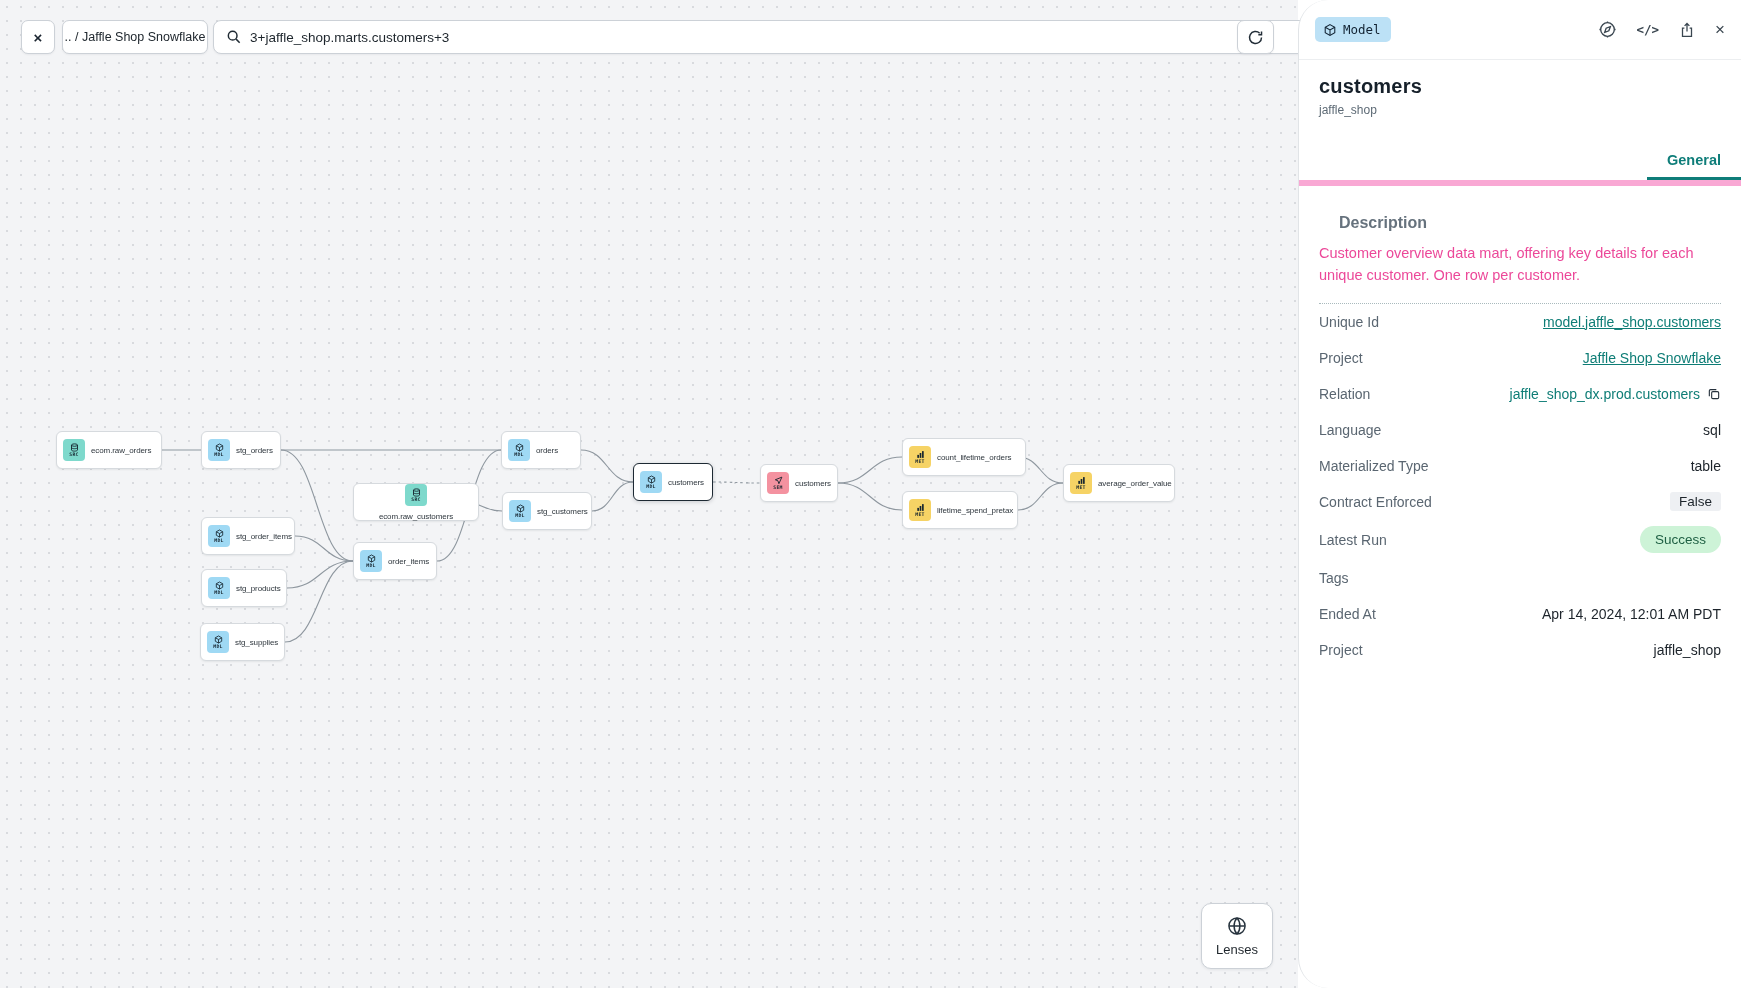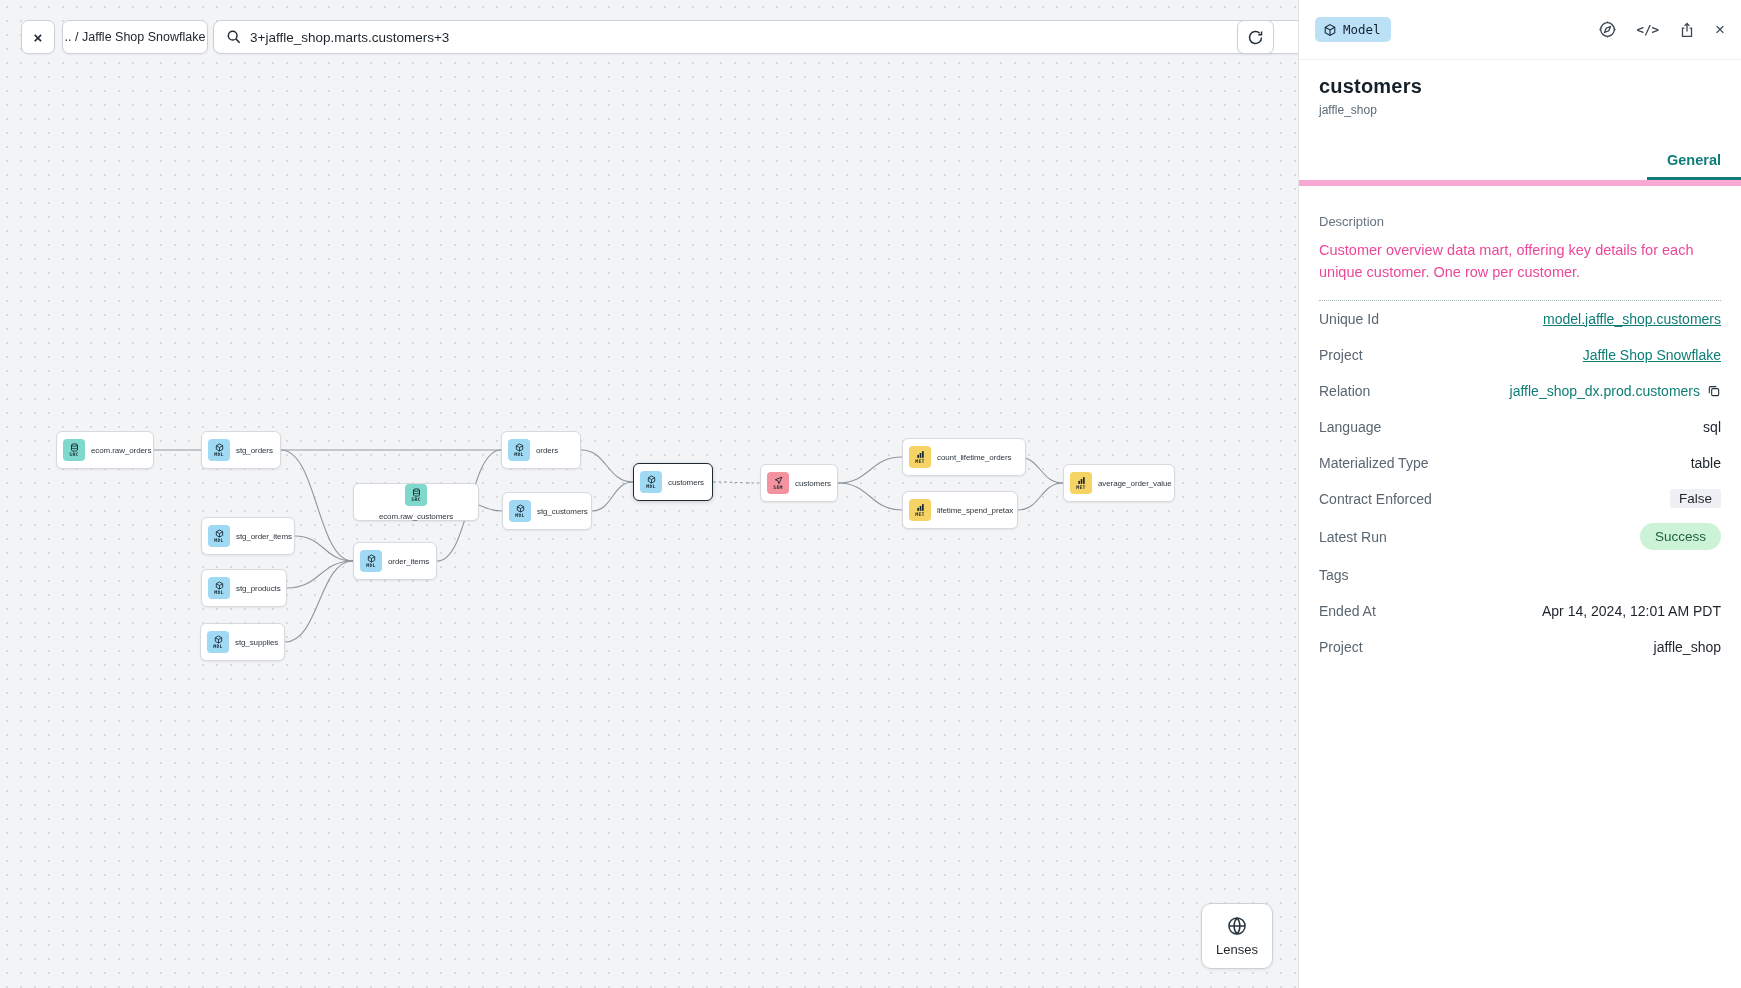--- a/index.html
+++ b/index.html
@@ -35,41 +35,41 @@
   #breadcrumb { left:62px; width:146px; font-size:12.5px; color:#20282f; }
   #searchbar { position:absolute; left:213px; top:20px; width:1200px; height:34px;
     background:#fff; border:1px solid #ccd1d7; border-radius:8px; display:flex;
     align-items:center; padding:0 12px; gap:8px; box-shadow:0 1px 2px rgba(16,24,32,.05); }
   #searchbar input { flex:1; border:none; outline:none; font-size:13.5px; color:#1d252c;
     font-family:"Liberation Sans", sans-serif; background:transparent; }
   #btn-refresh { left:1237px; width:37px; color:#222d37; }
 
   
   #panel { position:absolute; left:1298px; top:0; width:443px; height:988px;
-    background:#fff; border-left:1px solid #e1e4e7; }
+    background:#fff; border-left:1px solid #e1e4e7;border-radius:30px; }
   #panel-header { height:60px; display:flex; align-items:center; justify-content:space-between;
     padding:0 16px; border-bottom:1px solid #eceef0; }
   .type-badge { background:#bce1f6; border-radius:5px; padding:5px 10px 5px 8px;
     display:flex; align-items:center; gap:6px;
     font-family:"DejaVu Sans Mono", monospace; font-size:12.5px; color:#122333; }
   .hdr-icons { display:flex; align-items:center; gap:19px; color:#3a4650; }
   .hdr-icons .hicon { cursor:pointer; display:flex; align-items:center; }
   .code-glyph { font-family:"DejaVu Sans Mono", monospace; font-size:12.5px; font-weight:bold; }
   .x-glyph { font-size:17px; line-height:1; }
 
   #panel-title { padding:15px 20px 0; }
   #panel-title h1 { font-size:20px; color:#16202a; letter-spacing:.2px; }
   .subtitle { font-size:12px; color:#5d6a75; margin-top:5px; }
 
   #tabs { margin-top:27px; padding-left:8px; border-bottom:6px solid #f9a8d4;text-align:right; }
   .tab { display:inline-block; padding:8px 20px 9px; font-size:14.5px; font-weight:bold;
     color:#0e7d79; border-bottom:3px solid #0e7d79; cursor:pointer; }
 
   #panel-body { padding:0 20px; }
-  .section-label { margin-top:28px; font-size:13px; font-weight:normal; color:#66727d; }
+  .section-label { margin-top:28px; font-size:16px; font-weight:bold; color:#66727d;margin-left:20px; }
   .description { margin-top:11px; font-size:14.5px; line-height:1.5; color:#ec4899; }
   .dotted-sep { margin-top:16px; border-bottom:1.5px dotted #a9babd; }
 
   .field-row { display:flex; align-items:center; justify-content:space-between;
     min-height:36px; }
   .field-row.tall { min-height:40px; }
   .f-label { font-size:14px; color:#5a6671; }
   .f-value { font-size:14px; color:#1d242b; text-align:left; }
   .f-link { font-size:14px; color:#0e7d76; text-decoration:underline; cursor:pointer; }
   .f-teal { font-size:14px; color:#0e7d76; display:flex; align-items:center; gap:7px; }
@@ -101,21 +101,21 @@
         <path d="M437 561 C469 561 469 450 501 450" class="edge"></path>
         <path d="M592 511 C612.5 511 612.5 482 633 482" class="edge"></path>
         <path d="M581 450 C607 450 607 482 633 482" class="edge"></path>
         <path d="M713 482 C736.5 482 736.5 483 760 483" class="edge dashed"></path>
         <path d="M838 483 C870 483 870 457 902 457" class="edge"></path>
         <path d="M838 483 C870 483 870 510 902 510" class="edge"></path>
         <path d="M1018 457 C1040.5 457 1040.5 483 1063 483" class="edge"></path>
         <path d="M1018 510 C1040.5 510 1040.5 483 1063 483" class="edge"></path>
       </svg>
     <div id="nodes">
-        <div class="node" style="left: 56px; top: 431px; width: 98px;">
+        <div class="node" style="left: 56px; top: 431px; width: 106px;">
           <span class="chip" style="background:#7ed9cc">
             <svg width="9" height="9" viewBox="0 0 24 24" fill="none" stroke="#15242e" stroke-width="2.4">
               <ellipse cx="12" cy="5.5" rx="8" ry="3.2"></ellipse>
               <path d="M4 5.5v13c0 1.8 3.6 3.2 8 3.2s8-1.4 8-3.2v-13"></path>
               <path d="M4 12c0 1.8 3.6 3.2 8 3.2s8-1.4 8-3.2"></path>
             </svg>
             <span class="chip-code">SRC</span>
           </span>
           <span class="node-label">ecom.raw_orders</span>
         </div>

